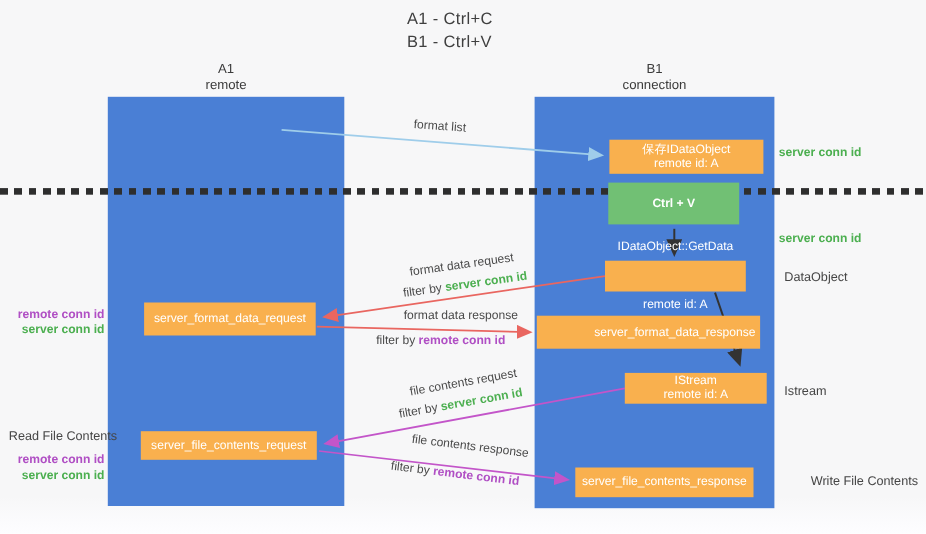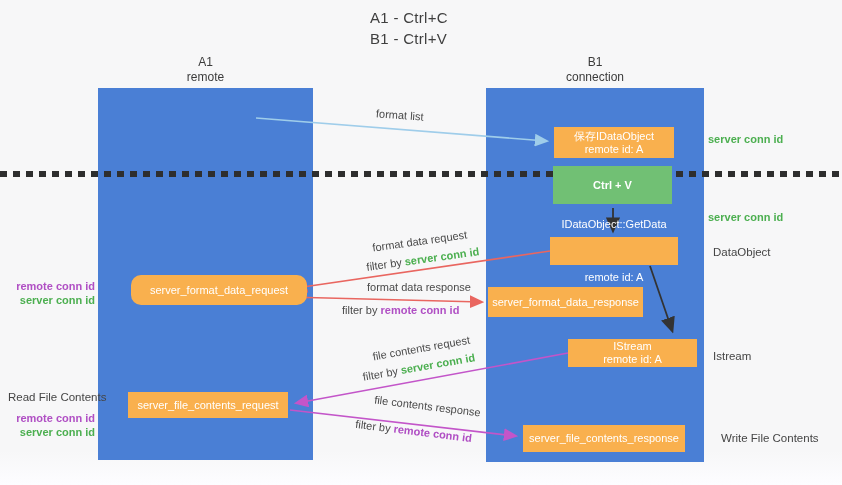--- a/index.html
+++ b/index.html
@@ -24,25 +24,25 @@
     background:repeating-linear-gradient(to right,#2e2e2e 0 7px,transparent 7px 13px);
   }
   svg.arrows{left:0;top:0;z-index:4;}
   .node{
     z-index:5;display:flex;align-items:center;justify-content:center;
     color:#fff;font-size:11px;text-align:center;line-height:13px;flex-direction:column;
   }
   .green-node{background:#71c074;}
   .orange-node{background:#f9b04e;}
   .n-ctrl-c{left:137px;top:105px;width:118px;height:25px;}
-  .n-save{left:554px;top:127px;width:120px;height:31px;}
+  .n-save{left:554px;top:127px;width:140px;height:31px;}
   .n-ctrl-v{left:553px;top:166px;width:119px;height:38px;font-weight:bold;}
   .n-getdata{left:550px;top:237px;width:128px;height:28px;gap:40px;}
-  .n-fmt-req{left:131px;top:275px;width:176px;height:30px;border-radius:10px;}
-  .n-fmt-res{left:488px;top:287px;width:155px;height:30px;}
+  .n-fmt-req{left:131px;top:275px;width:156px;height:30px;}
+  .n-fmt-res{left:488px;top:287px;width:155px;height:30px;padding-left:48px;}
   .n-istream{left:568px;top:339px;width:129px;height:28px;}
   .n-file-req{left:128px;top:392px;width:160px;height:26px;}
   .n-file-res{left:523px;top:425px;width:162px;height:27px;}
   .albl{z-index:6;font-size:11px;color:#4a4a4a;white-space:nowrap;}
   .cid-green{color:#4caf50;font-weight:bold;}
   .cid-purple{color:#b04fc4;font-weight:bold;}
   .gray-lbl{font-size:11.5px;color:#454545;white-space:nowrap;z-index:6;}
   .stack{width:95px;text-align:right;font-size:11px;line-height:14px;z-index:6;}
   .l-format-list{left:376px;top:109px;transform:rotate(4deg);}
   .l-fdr{left:372px;top:235px;transform:rotate(-8deg);}
@@ -128,21 +128,21 @@
   <div class="abs albl l-fds-f"><span>filter by</span> <span class="cid-purple">remote conn id</span></div>
   <div class="abs albl l-fcr">file contents request</div>
   <div class="abs albl l-fcr-f"><span>filter by</span> <span class="cid-green">server conn id</span></div>
   <div class="abs albl l-fcs">file contents response</div>
   <div class="abs albl l-fcs-f"><span>filter by</span> <span class="cid-purple">remote conn id</span></div>
 
   <div class="abs albl cid-green" style="left:708px;top:133px;">server conn id</div>
   <div class="abs albl cid-green" style="left:708px;top:211px;">server conn id</div>
   <div class="abs gray-lbl" style="left:713px;top:246px;">DataObject</div>
   <div class="abs gray-lbl" style="left:713px;top:350px;">Istream</div>
-  <div class="abs gray-lbl" style="left:721px;top:432px;">Write File Contents</div>
+  <div class="abs gray-lbl" style="left:737px;top:432px;">Write File Contents</div>
 
   <div class="abs stack" style="left:0;top:279px;">
     <span class="cid-purple">remote conn id</span><br>
     <span class="cid-green">server conn id</span>
   </div>
   <div class="abs gray-lbl" style="left:8px;top:391px;">Read File Contents</div>
   <div class="abs stack" style="left:0;top:411px;">
     <span class="cid-purple">remote conn id</span><br>
     <span class="cid-green">server conn id</span>
   </div>

